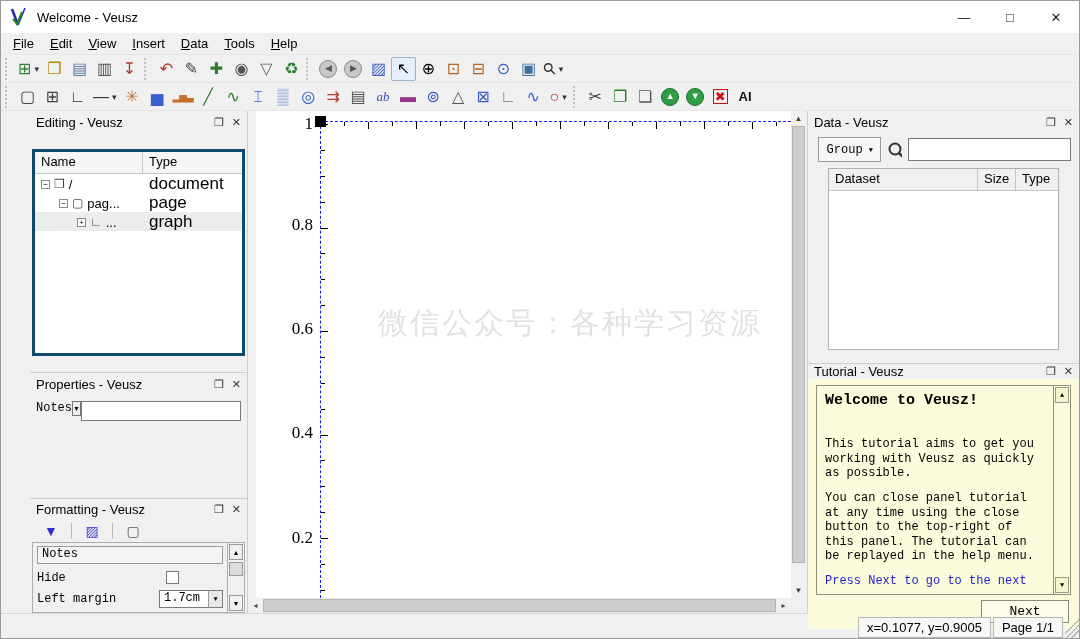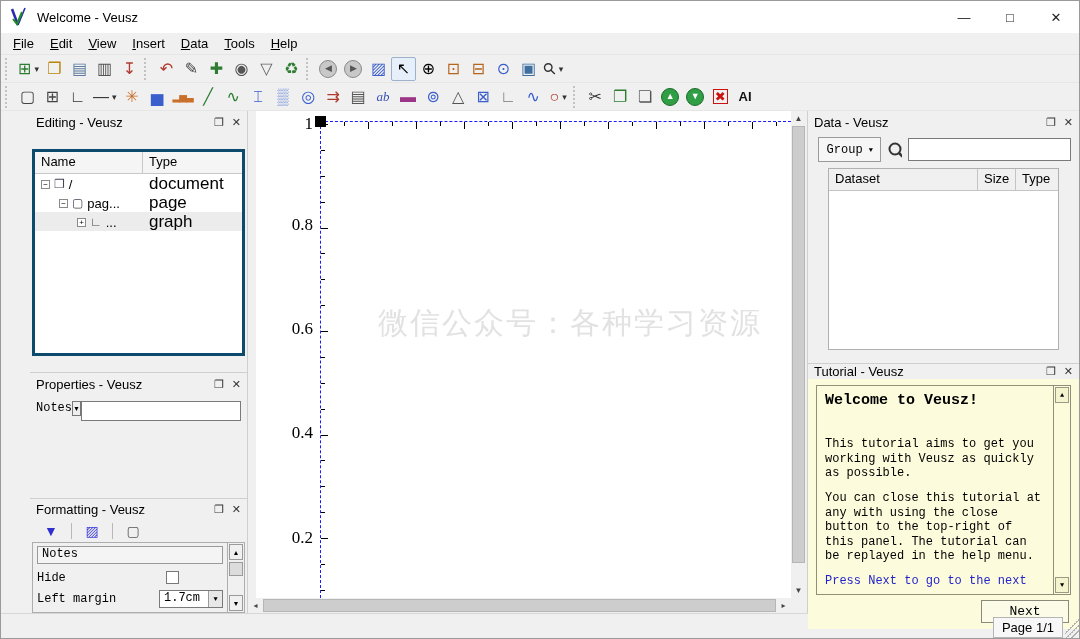--- a/index.html
+++ b/index.html
@@ -533,35 +533,36 @@
           <span class="ptools">
             <span class="ptool">❐</span>
             <span class="ptool">✕</span>
           </span>
         </div>
         <div class="tutorial-body">
           <div class="tut-box">
             <div class="tut-heading">Welcome to Veusz!</div>
             <div id="tut-paras">
                 <p class="tut-p">This tutorial aims to get you working with Veusz as quickly as possible.</p>
-                <p class="tut-p">You can close this tutorial at any with using the close button to the top-right of this panel. The tutorial can be replayed in the help menu.</p>
+                <p class="tut-p">You can close panel tutorial at any time using the close button to the top-right of this panel. The tutorial can be replayed in the help menu.</p>
               </div>
             <div class="tut-link">Press Next to go to the next</div>
             <div class="tut-sb">
               <div class="sb-btn">▲</div>
               <div class="sb-fill"></div>
               <div class="sb-btn">▼</div>
             </div>
           </div>
           <div class="next-row">
             <div class="next-btn">Next</div>
           </div>
         </div>
       </div>
     </div>
   </div>
 
   <div class="statusbar">
+    <div class="status-cell">x=0.1077, y=0.9005</div>
     <div class="status-cell">Page 1/1</div>
     <div class="grip"></div>
   </div>
 
 </div>
 
 </body></html>

